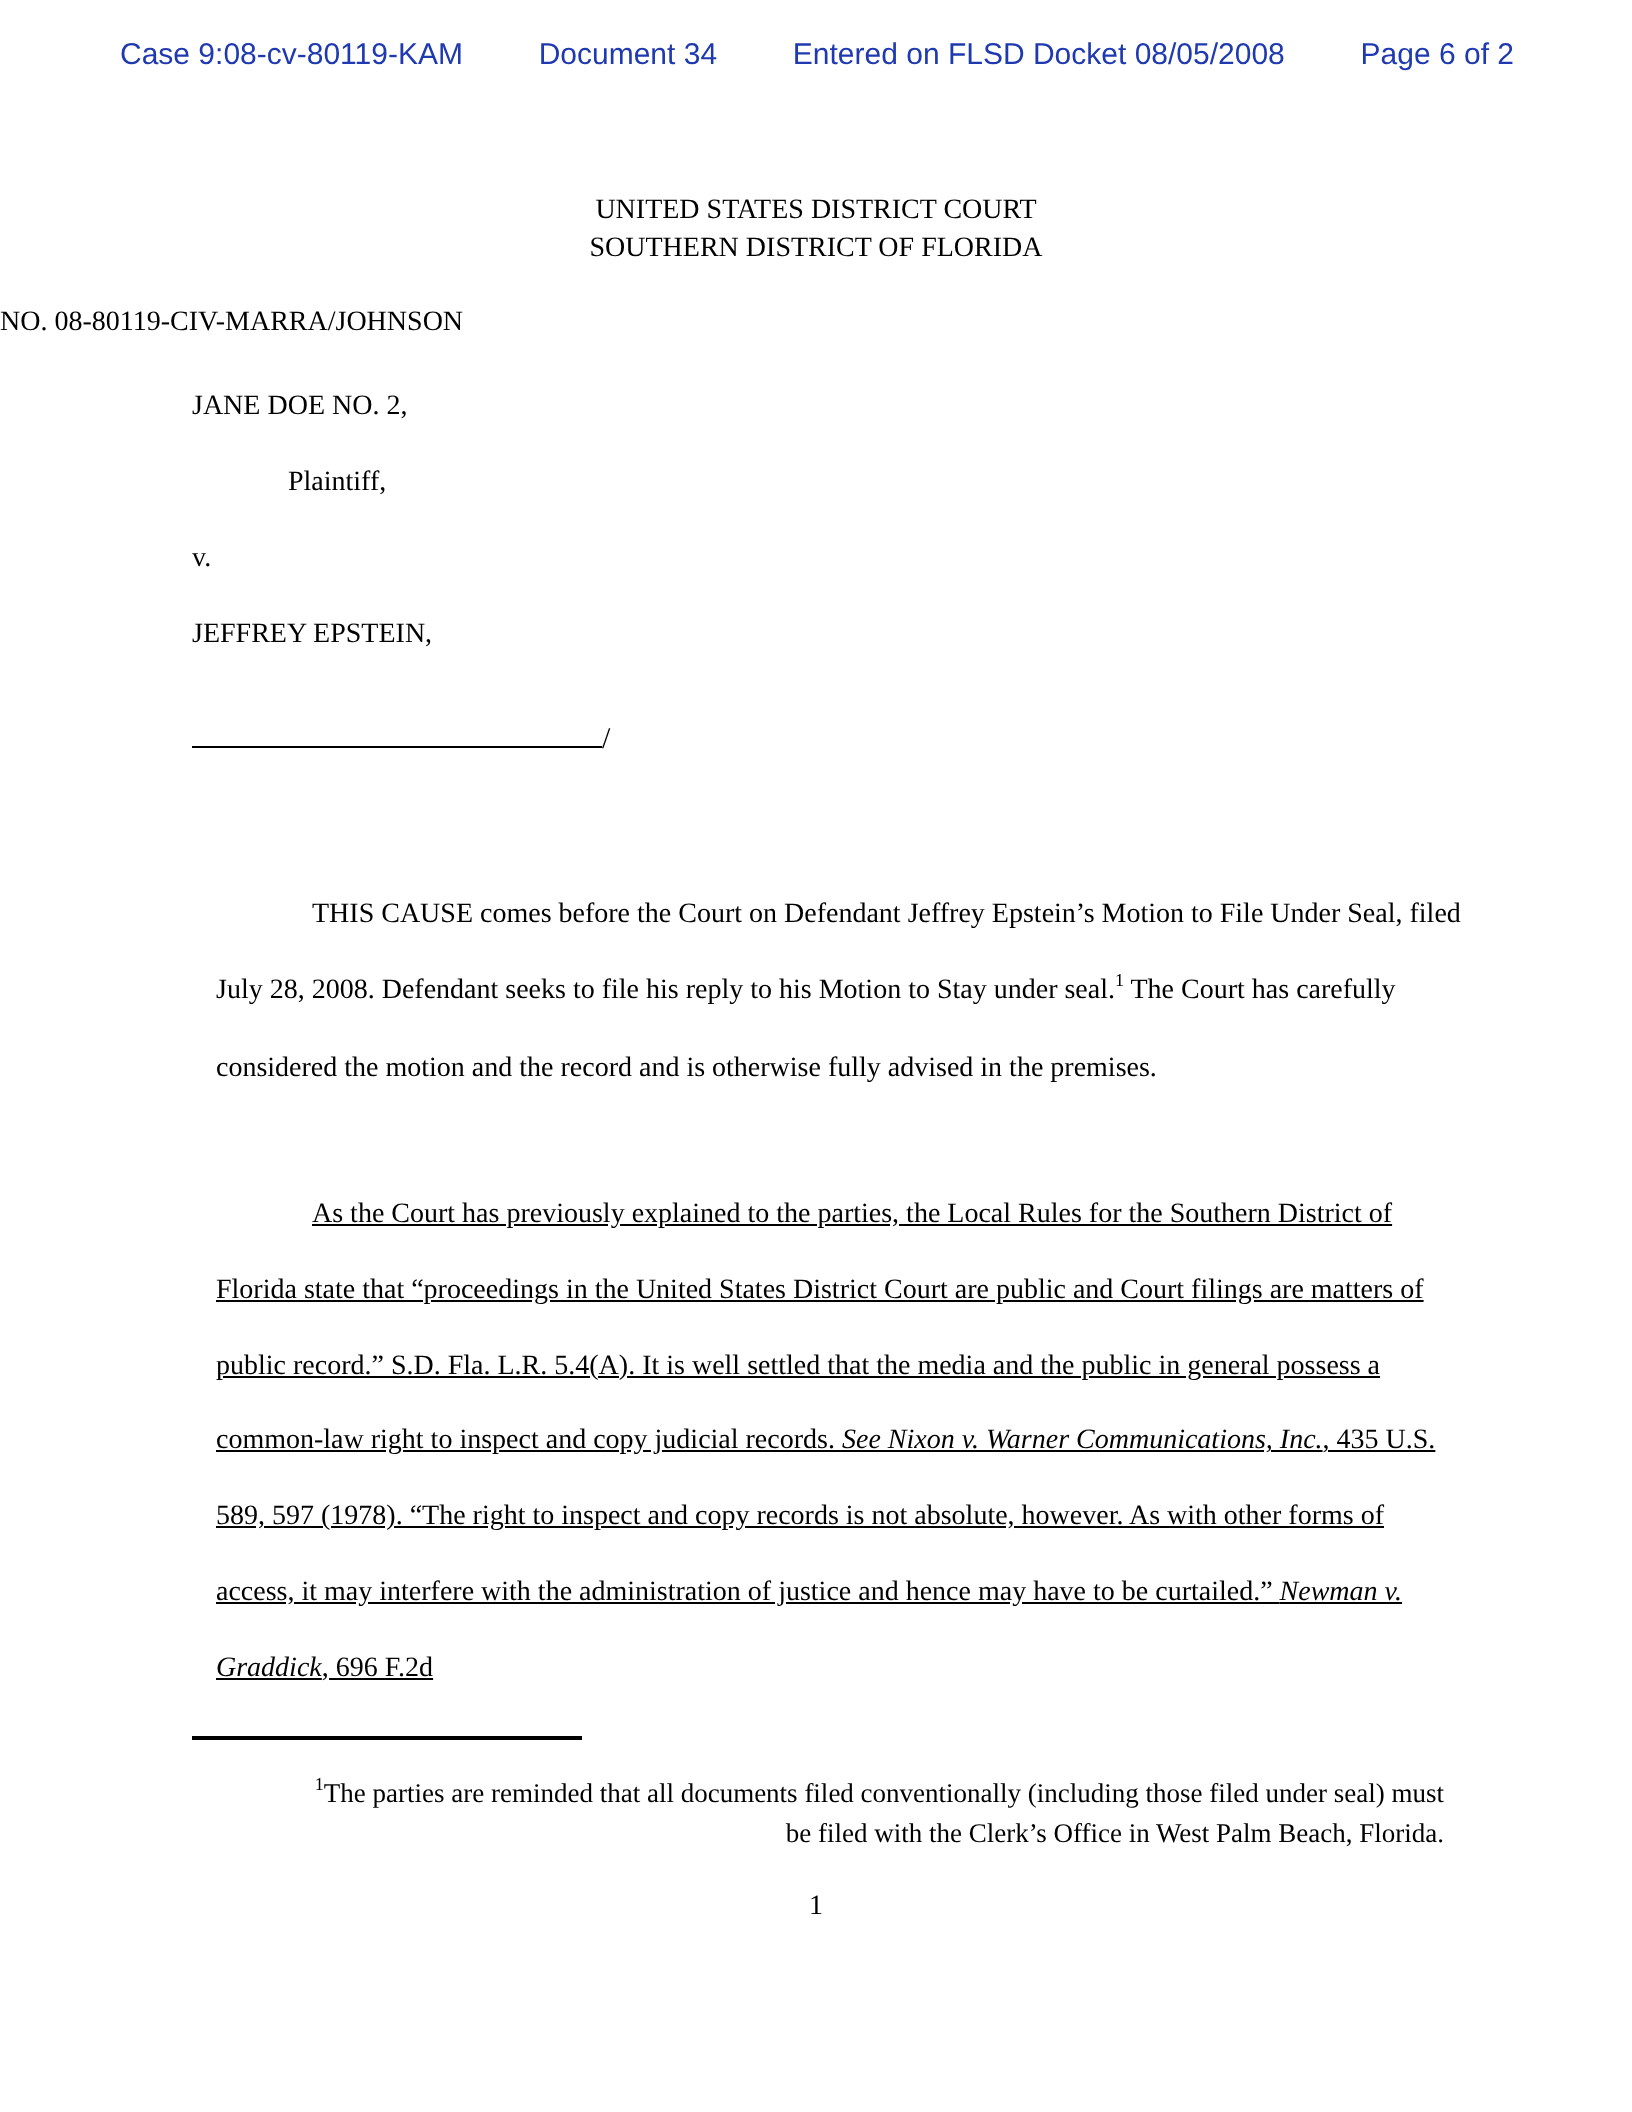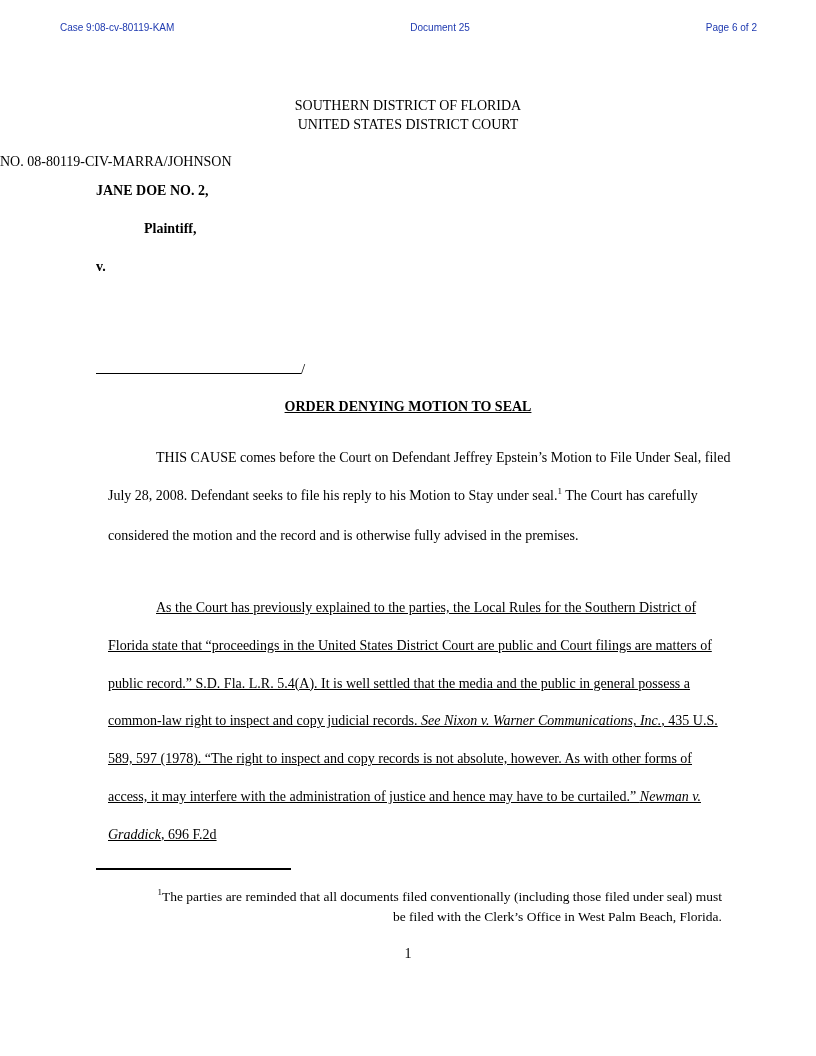--- a/index.html
+++ b/index.html
@@ -14,21 +14,21 @@
     overflow: hidden;
   }
   .docket-header {
     position: absolute;
     top: 20px;
     left: 60px;
     width: 697px;
     display: flex;
     justify-content: space-between;
     font-family: "Liberation Sans", sans-serif;
-    font-size: 10px;
+    font-size: 15px;
     line-height: 16px;
     color: #1f3ab0;
     white-space: nowrap;
   }
   .court-title {
     position: absolute;
     top: 96px;
     left: 0;
     width: 100%;
     text-align: center;
@@ -37,25 +37,24 @@
   .case-no {
     position: absolute;
     top: 152px;
     left: 0;
     width: 100%;
     text-align: left;
     line-height: 19px;
   }
   .caption {
     position: absolute;
-    top: 172px;
+    top: 185px;
     left: 96px;
     width: 626px;
     line-height: 38px;
-    font-weight: bold;
   }
   .caption .indent { padding-left: 48px; }
   .caption-rule {
     position: absolute;
     top: 356px;
     left: 96px;
     height: 18px;
     white-space: nowrap;
   }
   .caption-rule .rule-line {
@@ -121,40 +120,41 @@
     line-height: 19px;
   }
 </style>
 </head>
 <body>
 
 <div class="page">
 
   <div class="docket-header">
     <span>Case 9:08-cv-80119-KAM</span>
-    <span>Document 25</span>
+    <span>Document 34</span>
+    <span>Entered on FLSD Docket 08/05/2008</span>
     <span>Page 6 of 2</span>
   </div>
 
   <div class="court-title">
+    <div>UNITED STATES DISTRICT COURT</div>
     <div>SOUTHERN DISTRICT OF FLORIDA</div>
-    <div>UNITED STATES DISTRICT COURT</div>
   </div>
 
   <div class="case-no">NO. 08-80119-CIV-MARRA/JOHNSON</div>
 
   <div class="caption">
     <div>JANE DOE NO. 2,</div>
     <div class="indent">Plaintiff,</div>
     <div>v.</div>
+    <div>JEFFREY EPSTEIN,</div>
   </div>
 
   <div class="caption-rule"><span class="rule-line"></span><span class="slash">/</span></div>
 
-  <div class="order-title">ORDER DENYING MOTION TO SEAL</div>
 
   <p class="body-para" id="para1"><span>THIS CAUSE comes before the Court on Defendant Jeffrey Epstein’s Motion to File Under Seal, filed July 28, 2008.  Defendant seeks to file his reply to his Motion to Stay under seal.</span><sup class="fn">1</sup><span>  The Court has carefully considered the motion and the record and is otherwise fully advised in the premises.</span></p>
 
   <p class="body-para" id="para2"><span>As the Court has previously explained to the parties, the Local Rules for the Southern District of Florida state that “proceedings in the United States District Court are public and Court filings are matters of public record.”  S.D. Fla. L.R. 5.4(A).  It is well settled that the media and the public in general possess a common-law right to inspect and copy judicial records.  </span><i>See Nixon v. Warner Communications, Inc.</i><span>, 435 U.S. 589, 597 (1978).  “The right to inspect and copy records is not absolute, however. As with other forms of access, it may interfere with the administration of justice and hence may have to be curtailed.” </span><i>Newman v. Graddick</i><span>, 696 F.2d</span></p>
 
   <div class="footnote-sep"></div>
 
   <div class="footnote"><sup class="fn">1</sup><span>The parties are reminded that all documents filed conventionally (including those filed under seal) must be filed with the Clerk’s Office in West Palm Beach, Florida.</span></div>
 
   <div class="page-num">1</div>

